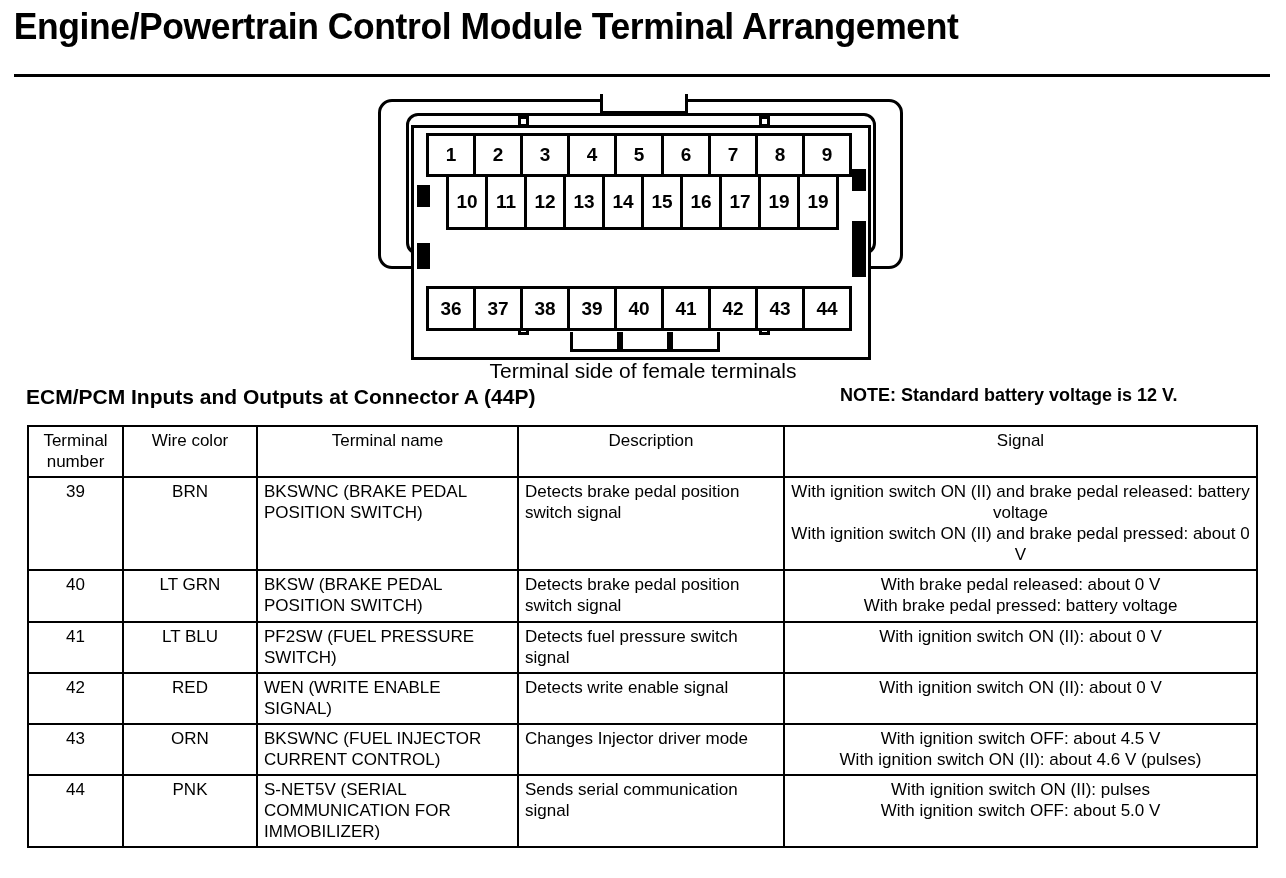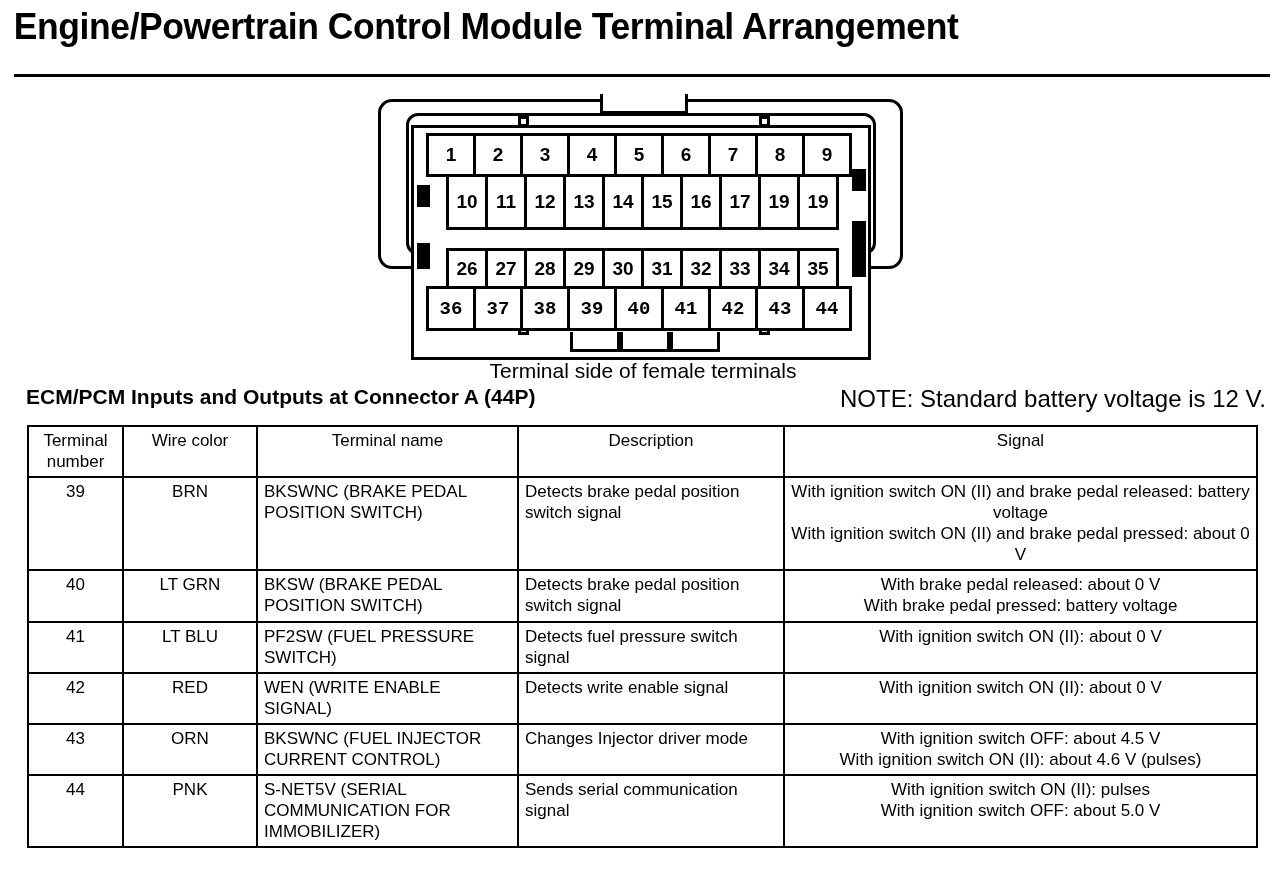--- a/index.html
+++ b/index.html
@@ -165,21 +165,21 @@
   }
   .row-a { left: 48px; top: 48px; }
   .row-a .pin { width: 50px; height: 44px; }
   .row-b { left: 68px; top: 89px; }
   .row-b .pin { width: 42px; height: 56px; }
   .row-c { left: 68px; top: 125px; }
   .row-c .pin { width: 42px; height: 41px; }
   .row-d { left: 68px; top: 163px; }
   .row-d .pin { width: 42px; height: 41px; }
   .row-e { left: 48px; top: 201px; }
-  .row-e .pin { width: 50px; height: 45px; font-family: Liberation Mono, monospace; }
+  .row-e .pin { width: 50px; height: 45px; }
 
   
   .pin.blank { position: relative; }
   .pin.blank svg { position: absolute; left: 0; top: 0; }
 
   .caption {
     position: absolute;
     left: 0;
     top: 282px;
     width: 1286px;
@@ -198,22 +198,23 @@
     left: 26px;
     top: 0;
     font-size: 21px;
     font-weight: bold;
     white-space: nowrap;
   }
   .section-note {
     position: absolute;
     left: 840px;
     top: 0;
-    font-size: 24px;
+    font-size: 18px;
     white-space: nowrap;
+    font-weight: bold;
   }
 
   
   table.term {
     border-collapse: collapse;
     margin: 6px 0 0 27px;
     width: 1231px;
     table-layout: fixed;
     font-size: 17px;
   }
@@ -289,32 +290,20 @@
         <div class="pin">10</div>
         <div class="pin">11</div>
         <div class="pin">12</div>
         <div class="pin">13</div>
         <div class="pin">14</div>
         <div class="pin">15</div>
         <div class="pin">16</div>
         <div class="pin">17</div>
         <div class="pin">19</div>
         <div class="pin">19</div>
-      </div>
-    <div class="pin-row row-d">
-        <div class="pin">26</div>
-        <div class="pin">27</div>
-        <div class="pin">28</div>
-        <div class="pin">29</div>
-        <div class="pin">30</div>
-        <div class="pin">31</div>
-        <div class="pin">32</div>
-        <div class="pin">33</div>
-        <div class="pin">34</div>
-        <div class="pin">35</div>
       </div>
     <div class="pin-row row-e">
         <div class="pin">36</div>
         <div class="pin">37</div>
         <div class="pin">38</div>
         <div class="pin">39</div>
         <div class="pin">40</div>
         <div class="pin">41</div>
         <div class="pin">42</div>
         <div class="pin">43</div>

